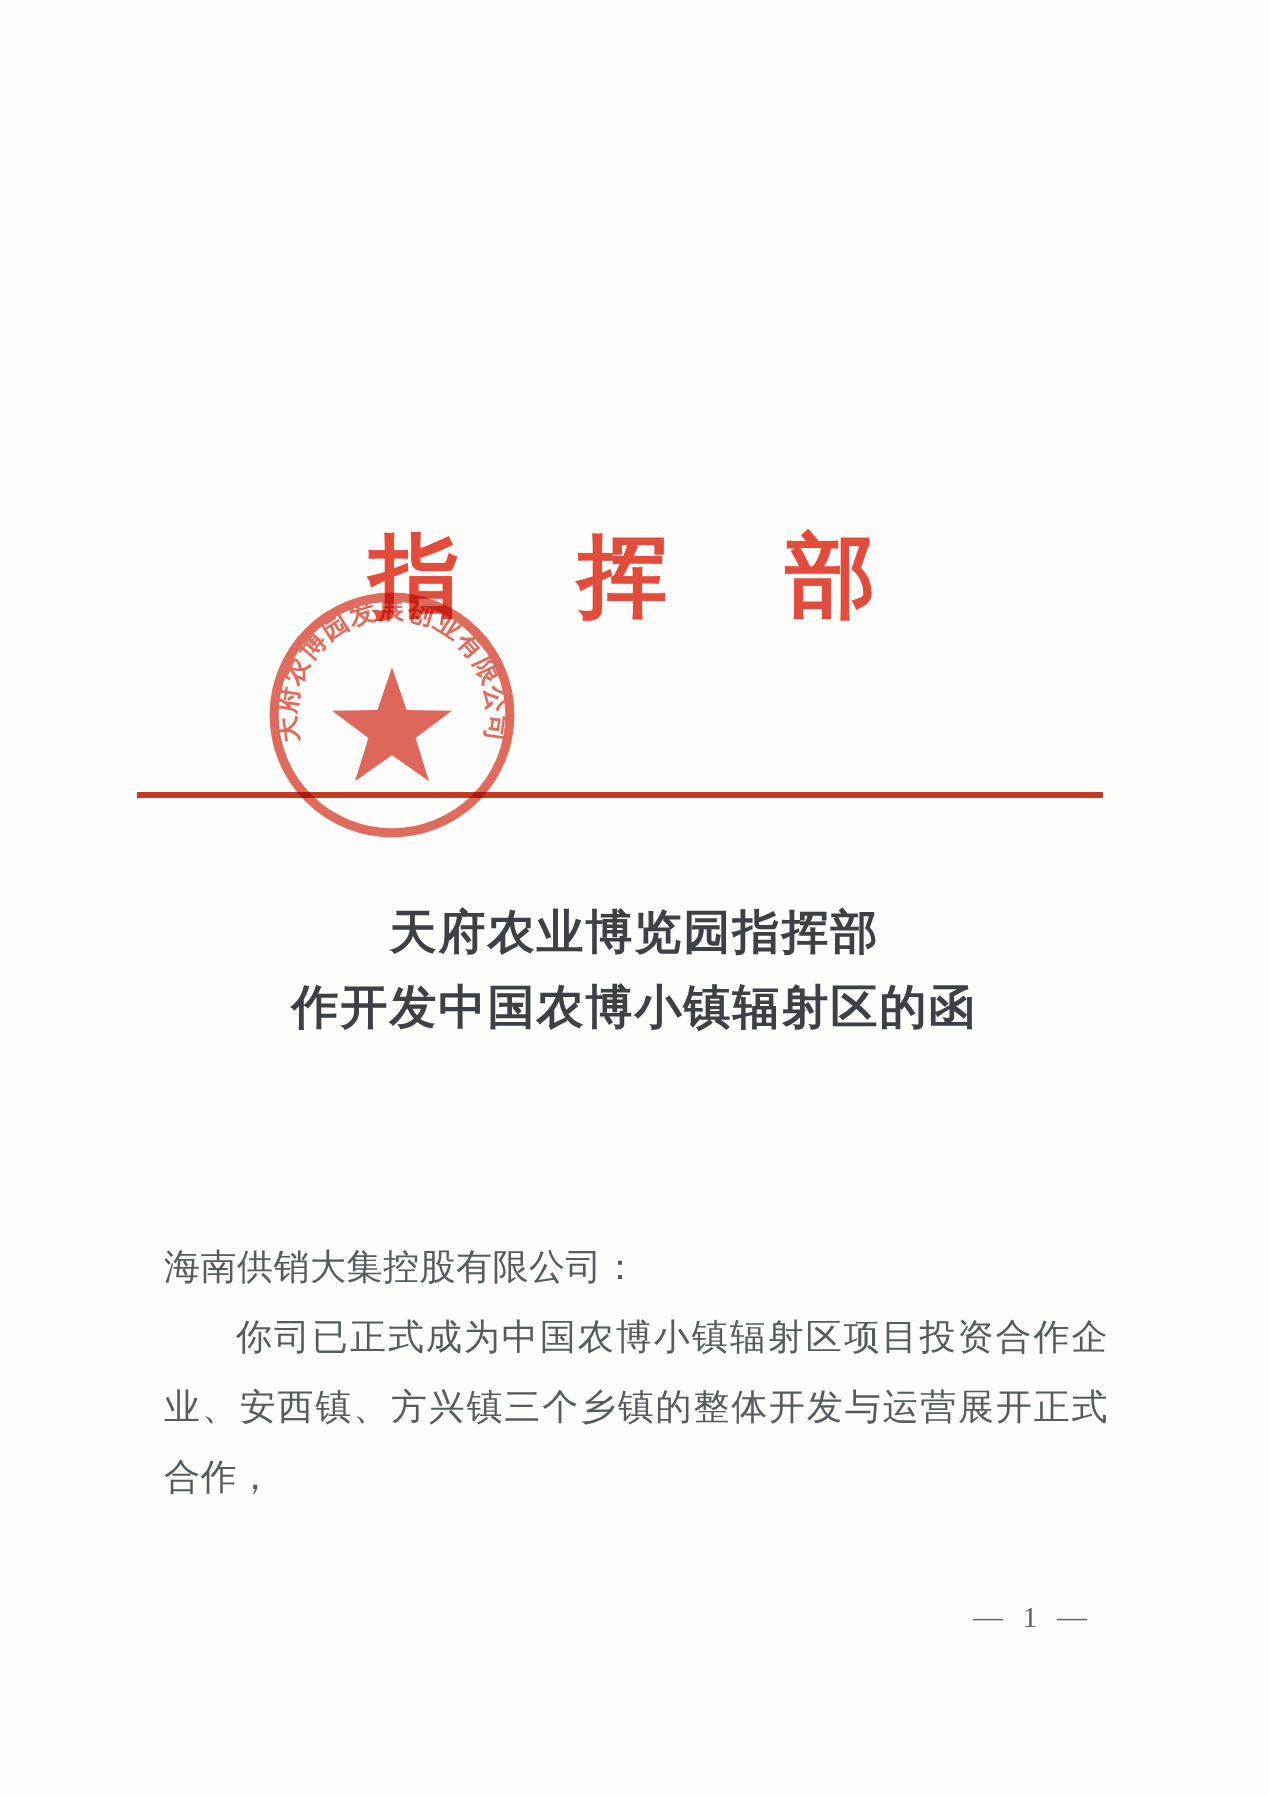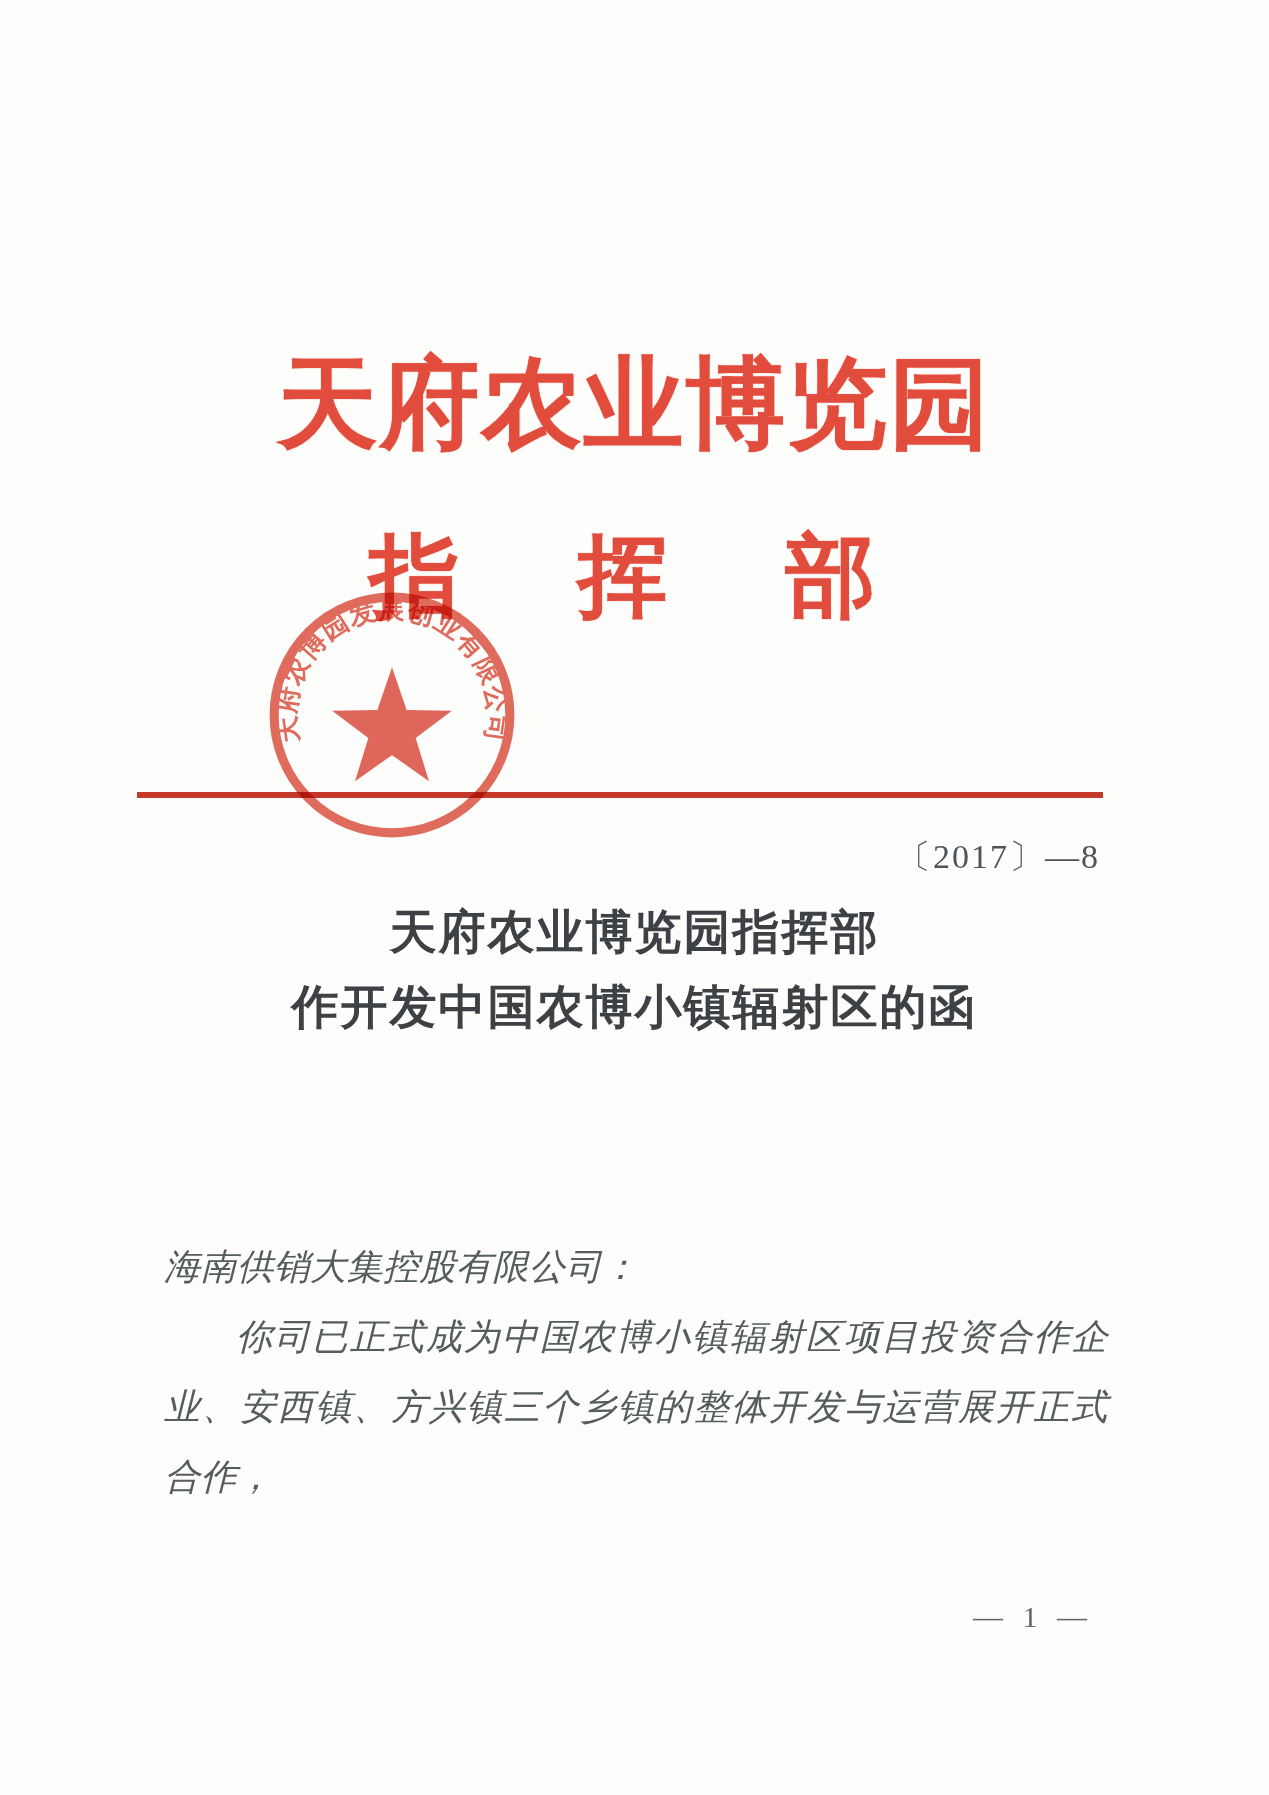--- a/index.html
+++ b/index.html
@@ -69,55 +69,53 @@
   
   .body-text{
     position:absolute;top:1232px;left:164px;
     width:944px;
     font-size:36px;
     line-height:70px;
     color:#545c5e;
     text-align:justify;
     letter-spacing:.5px;
   }
-  .body-text p{margin:0;font-style:italic;}
+  .body-text p{margin:0;}
   .body-text p.para{text-indent:72px;}
   
   .page-number{
     position:absolute;top:1600px;right:176px;
     font-size:30px;color:#5c666b;
     letter-spacing:6px;
     white-space:nowrap;
   }
 </style>
 </head>
 <body>
 
 <div class="page">
 
-  <div class="org-line1">天府农业博览园</div>
 
   <div class="org-line2">指挥部</div>
 
   <div class="seal">
     <svg width="254" height="254" viewBox="0 0 250 250">
       <circle cx="125" cy="125" r="116" fill="none" stroke="#dd5748" stroke-width="9"></circle>
       <defs>
         <path id="sealArc" d="M 34.2 152.7 A 95 95 0 1 1 215.8 152.7" fill="none"></path>
       </defs>
       <text font-size="26" fill="#dd5748" letter-spacing="1" font-family="'Liberation Serif','DejaVu Serif',serif" font-weight="700">
         <textPath href="#sealArc" startOffset="2">天府农博园发展创业有限公司</textPath>
       </text>
       <polygon points="125,78 139.4,120.2 184,120.8 148.3,147.6 161.4,190.2 125,164.5 88.6,190.2 101.7,147.6 66,120.8 110.6,120.2" fill="#dd5244"></polygon>
     </svg>
   </div>
 
   <div class="divider"></div>
 
-  <div class="doc-number">〔2017〕—8</div>
 
   <div class="doc-title">
     <div>天府农业博览园指挥部</div>
     <div>作开发中国农博小镇辐射区的函</div>
   </div>
 
   <div class="body-text">
     <p class="salutation">海南供销大集控股有限公司：</p>
     <p class="para">你司已正式成为中国农博小镇辐射区项目投资合作企业、安西镇、方兴镇三个乡镇的整体开发与运营展开正式合作，</p>
   </div>

